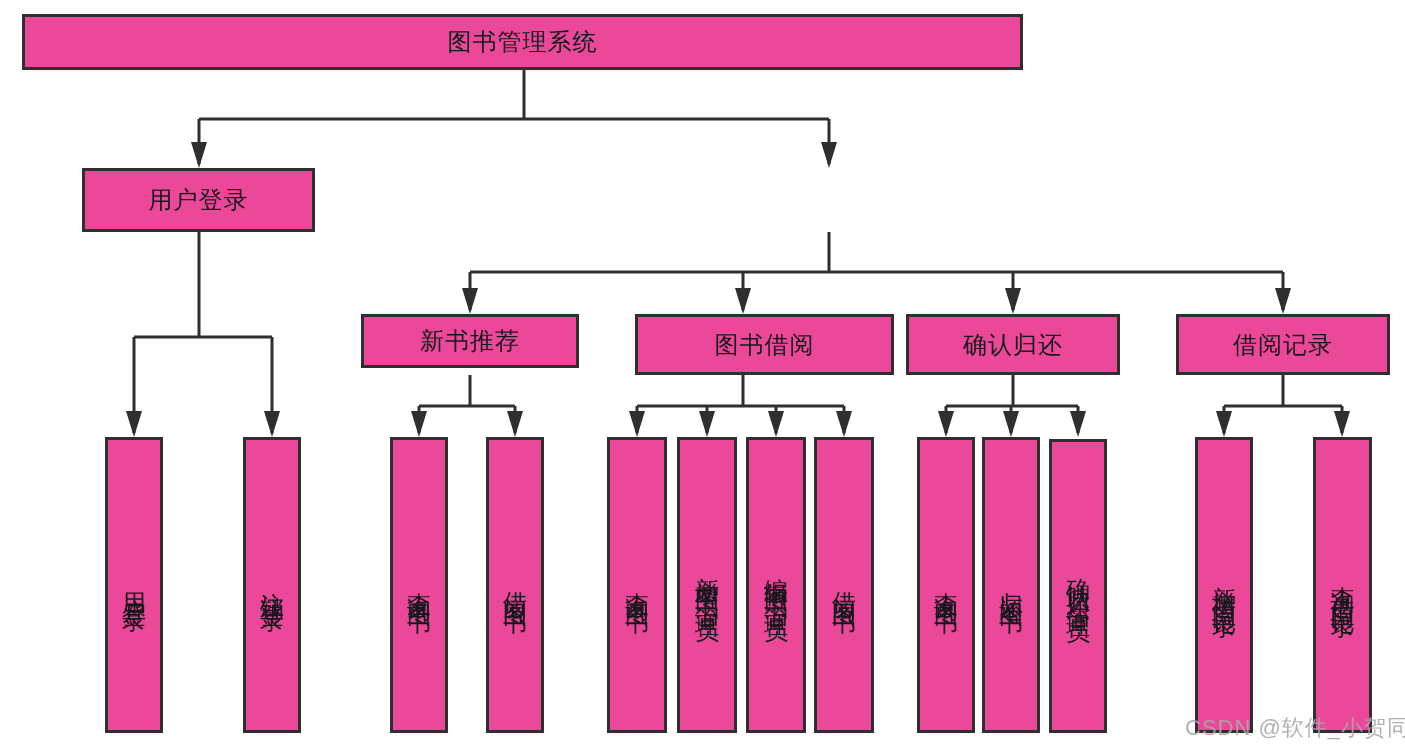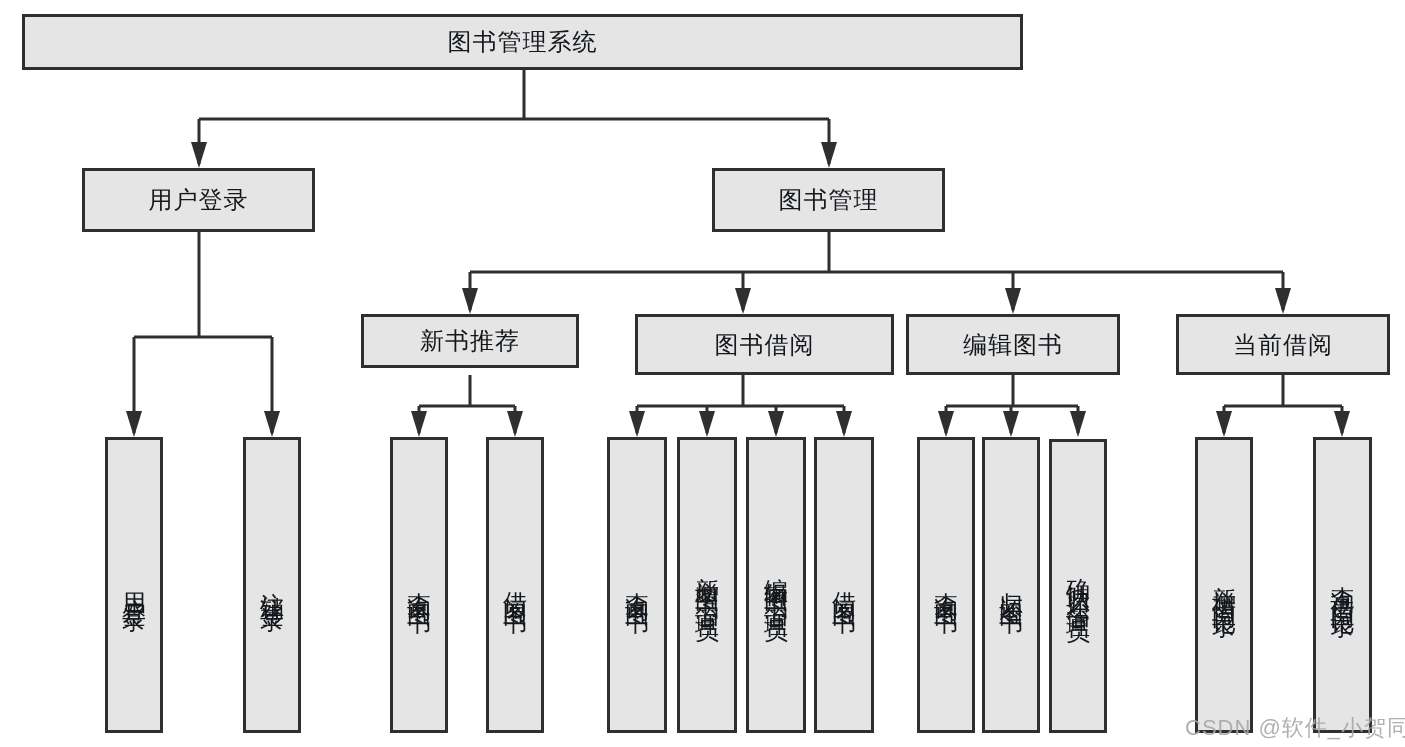--- a/index.html
+++ b/index.html
@@ -5,21 +5,21 @@
   html,body{margin:0;padding:0;background:#ffffff;}
   .canvas{
     position:relative;width:1405px;height:747px;background:#fff;overflow:hidden;
     font-family:"Liberation Sans","DejaVu Sans",sans-serif;
     color:var(--text,#14181c);
   }
   .wires{position:absolute;left:0;top:0;width:1405px;height:747px;color:var(--line,#2f2f2f);}
   .wires path{stroke:currentColor;stroke-width:3;fill:none;}
   .wires polygon{fill:currentColor;stroke:none;}
   .box{
-    position:absolute;box-sizing:border-box;background:#e5e5e5;
+    position:absolute;box-sizing:border-box;background:#ec4899;
     border:3px solid var(--line,#2f2f2f);
     display:flex;align-items:center;justify-content:center;
     font-size:24px;line-height:1.25;letter-spacing:1px;white-space:nowrap;
   }
   .vbox{
     writing-mode:vertical-rl;text-orientation:mixed;
     letter-spacing:6px;line-height:1;white-space:normal;
   }
   .watermark{
     position:absolute;left:1185px;top:713px;
@@ -60,26 +60,25 @@
     <polygon points="938,411 954,411 946,437"></polygon>
     <polygon points="1003,411 1019,411 1011,437"></polygon>
     <polygon points="1070,411 1086,411 1078,437"></polygon>
     <polygon points="1216,411 1232,411 1224,437"></polygon>
     <polygon points="1334,411 1350,411 1342,437"></polygon>
   </svg>
 
   <div class="box" style="left:22px;top:14px;width:1001px;height:56px">图书管理系统</div>
 
   <div class="box" style="left:82px;top:168px;width:233px;height:64px">用户登录</div>
-  <div class="box" style="left:712px;top:168px;width:233px;height:64px">图书管理</div>
 
   <div class="box" style="left:361px;top:314px;width:218px;height:54px">新书推荐</div>
   <div class="box" style="left:635px;top:314px;width:259px;height:61px">图书借阅</div>
-  <div class="box" style="left:906px;top:314px;width:214px;height:61px">编辑图书</div>
-  <div class="box" style="left:1176px;top:314px;width:214px;height:61px">当前借阅</div>
+  <div class="box" style="left:906px;top:314px;width:214px;height:61px">确认归还</div>
+  <div class="box" style="left:1176px;top:314px;width:214px;height:61px">借阅记录</div>
 
   <div class="box vbox" style="left:105px;top:437px;width:58px;height:296px">用户登录</div>
   <div class="box vbox" style="left:243px;top:437px;width:58px;height:296px">注销登录</div>
 
   <div class="box vbox" style="left:390px;top:437px;width:58px;height:296px">查询图书</div>
   <div class="box vbox" style="left:486px;top:437px;width:58px;height:296px">借阅图书</div>
 
   <div class="box vbox" style="left:607px;top:437px;width:60px;height:296px">查询图书</div>
   <div class="box vbox" style="left:677px;top:437px;width:60px;height:296px">新增图书（管理员）</div>
   <div class="box vbox" style="left:746px;top:437px;width:60px;height:296px">编辑图书（管理员）</div>

